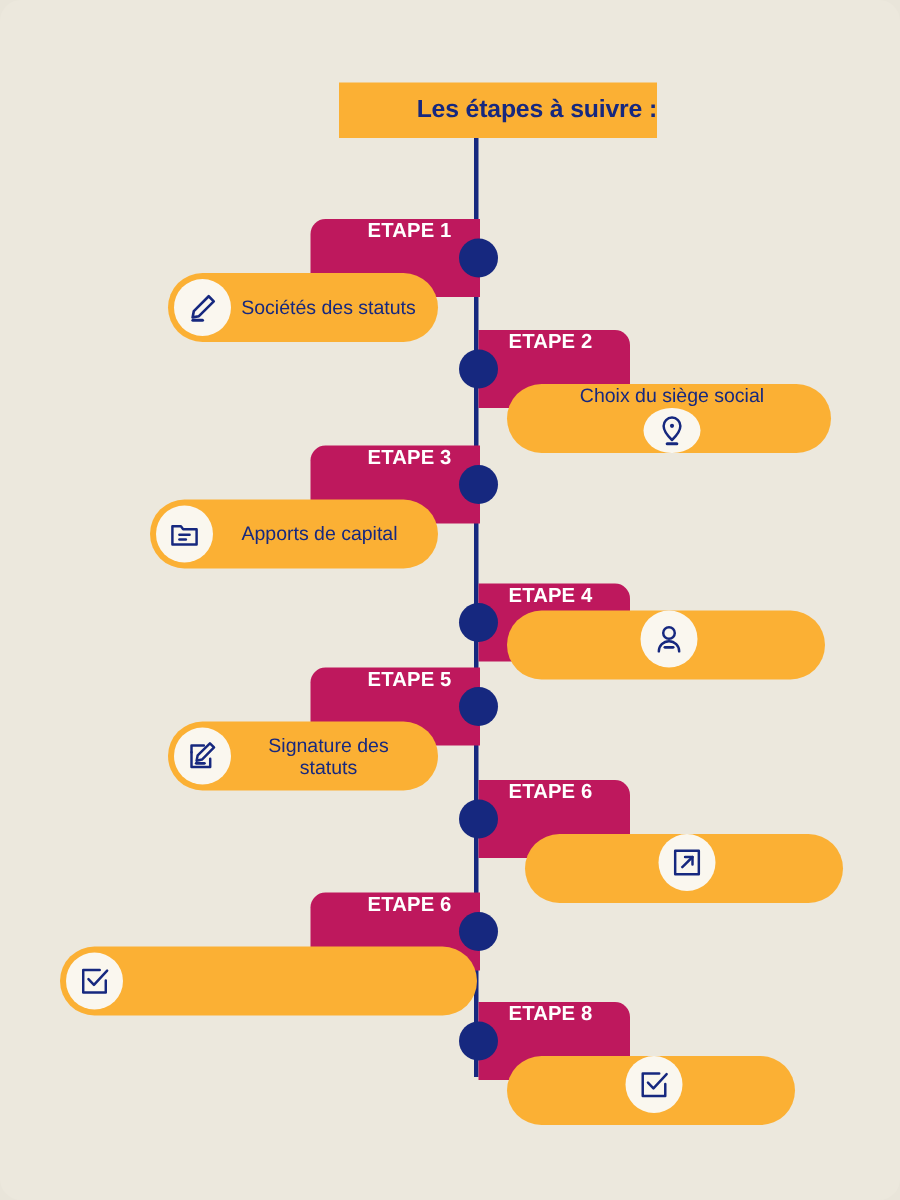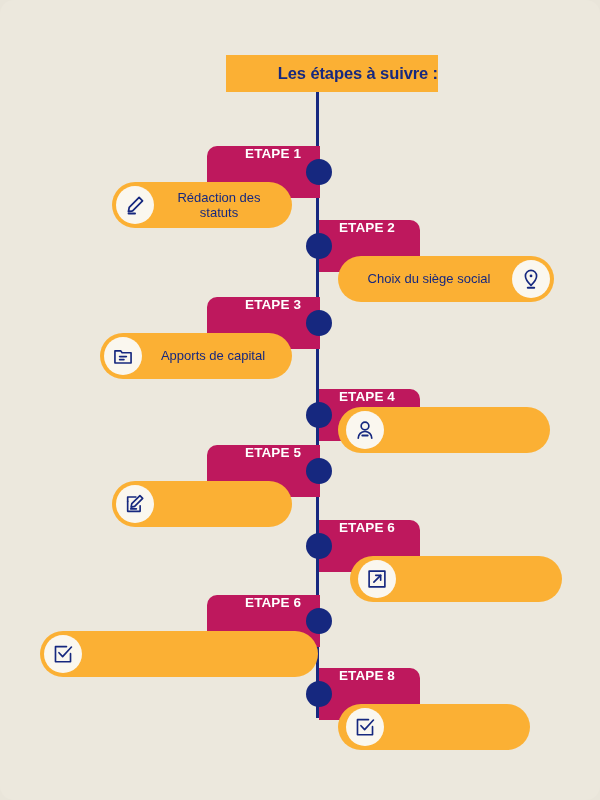--- a/index.html
+++ b/index.html
@@ -130,21 +130,21 @@
     width: 38px;
     height: 38px;
     min-width: 38px;
     border-radius: 50%;
     background: #faf7ef;
     display: flex;
     align-items: center;
     justify-content: center;
   }
   .pill.icon-left  { padding: 0 8px 0 4px; }
-  .pill.icon-right { padding: 0 4px 0 8px; }
+  .pill.icon-right { padding: 0 4px 0 8px; flex-direction: column; }
 
   .icon-circle svg { display: block; }
 </style>
 </head>
 <body>
 
 <div class="canvas">
 
   <div class="spine"></div>
 
@@ -156,21 +156,21 @@
     <div class="badge left" style="top:146px">
       <span class="badge-text">ETAPE 1</span>
     </div>
     <div class="pill icon-left" style="left:112px; top:182px; width:180px">
       <span class="icon-circle">
         <svg width="22" height="22" viewBox="0 0 24 24" fill="none" stroke="#16287f" stroke-width="1.9" stroke-linecap="round" stroke-linejoin="round">
           <path d="M16.5 3.8l3.7 3.7L9.4 18.3l-4.6.9.9-4.6z"></path>
           <line x1="5" y1="21.3" x2="12" y2="21.3" stroke-width="2.2"></line>
         </svg>
       </span>
-      <span class="pill-text">Rédaction des statuts</span>
+      <span class="pill-text">Sociétés des statuts</span>
     </div>
   </div>
 
   <div class="step">
     <div class="badge right" style="top:220px">
       <span class="badge-text">ETAPE 2</span>
     </div>
     <div class="pill icon-right" style="left:338px; top:256px; width:216px">
       <span class="pill-text">Choix du siège social</span>
       <span class="icon-circle">
@@ -220,20 +220,21 @@
     </div>
     <div class="pill icon-left" style="left:112px; top:481px; width:180px">
       <span class="icon-circle">
         <svg width="22" height="22" viewBox="0 0 24 24" fill="none" stroke="#16287f" stroke-width="1.8" stroke-linecap="round" stroke-linejoin="round">
           <path d="M4 9.2V20h13.6v-6"></path>
           <path d="M4 9.2V4.4h9"></path>
           <path d="M17.4 2.8l3 3L11.6 14.6l-3.9.8.8-3.9z"></path>
           <line x1="7.4" y1="17.3" x2="13.4" y2="17.3" stroke-width="2"></line>
         </svg>
       </span>
+      <span class="pill-text">Signature des statuts</span>
     </div>
   </div>
 
   <div class="step">
     <div class="badge right" style="top:520px">
       <span class="badge-text">ETAPE 6</span>
     </div>
     <div class="pill icon-right" style="left:350px; top:556px; width:212px">
       <span class="icon-circle">
         <svg width="22" height="22" viewBox="0 0 24 24" fill="none" stroke="#16287f" stroke-width="1.8" stroke-linecap="round" stroke-linejoin="round">

